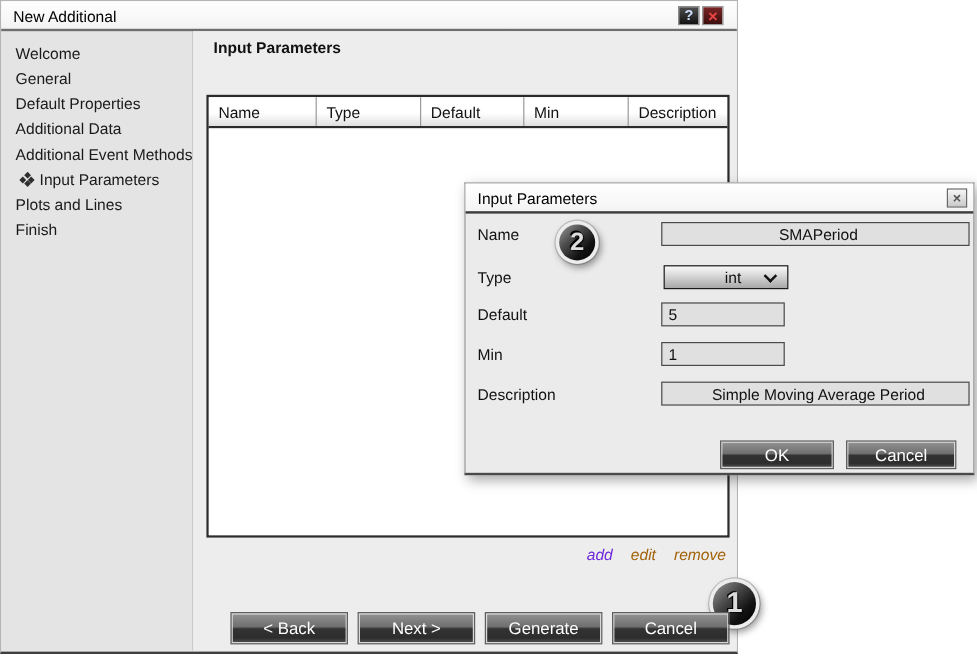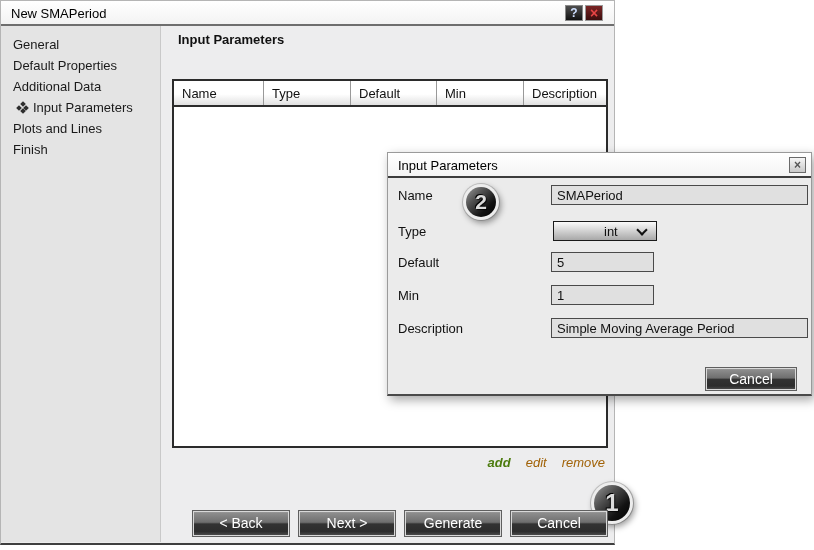--- a/index.html
+++ b/index.html
@@ -45,21 +45,21 @@
   .table-header { display:flex; height:26px; border-bottom:2px solid #2b2b2b;
                   background:linear-gradient(#ffffff 0%, #ffffff 55%, #e0e0e0 100%); }
   .th { padding:5px 0 0 8px; border-right:1px solid #999; }
   .th:nth-child(1){ width:90px; } .th:nth-child(2){ width:87px; }
   .th:nth-child(3){ width:86px; } .th:nth-child(4){ width:87px; }
   .th:nth-child(5){ flex:1; border-right:none; }
   .table-body { height:339px; background:#fff; }
 
   .links-row { position:absolute; top:429px; right:9px; display:flex; gap:15px;
                font-style:italic; font-size:13px; }
-  .link-add { font-weight:bold; color:#4d7c0f; cursor:pointer; }
+  .link-add { font-weight:normal; color:#6d28d9; cursor:pointer; }
   .link-muted { color:#a16207; cursor:pointer; }
 
   
   .btn { display:inline-block; color:#fff; text-align:center; cursor:pointer;
          font-size:14px; border:1px solid #5f5f5f;
          box-shadow:inset 0 0 0 1px #d9d9d9;
          background:linear-gradient(#ababab 0%, #8d8d8d 8%, #6f6f6f 45%, #333333 52%, #2d2d2d 82%, #525252 100%); }
   .wizard-buttons { position:absolute; left:31px; top:484px; display:flex; gap:8px; }
   .wizard-buttons .btn { width:98px; height:27px; line-height:25px; }
 
@@ -83,51 +83,53 @@
                   border-bottom:2px solid #3c3c3c; }
   .dlg-title { position:absolute; left:10px; top:5px; font-size:13px; color:#000; }
   .dlg-close { position:absolute; right:5px; top:4px; width:17px; height:16px;
                background:linear-gradient(#f6f6f6,#c9c9c9); border:1px solid #6a6a6a;
                color:#555; font-weight:bold; font-size:12px; text-align:center; line-height:14px;
                cursor:pointer; }
   .dlg-label { position:absolute; left:10px; color:#111; }
   .dlg-input { position:absolute; height:20px; background:#e0e0e0; border:1px solid #4a4a4a;
                font-family:"Liberation Sans", sans-serif; font-size:13px; color:#111;
                padding:0 0 0 5px; }
-  .dlg-input.wide { left:163px; width:257px; }
+  .dlg-input.wide { left:163px; width:257px;text-align:center; }
   .dlg-input.narrow { left:163px; width:103px; }
   .fake-select { position:absolute; left:165px; width:104px; height:20px;
                  background:linear-gradient(#fafafa,#a8a8a8); border:1px solid #1a1a1a;
                  cursor:pointer; }
   .fake-select .sel-text { position:absolute; left:6px; top:2px;padding-left:44px; }
   .chevron-down { position:absolute; right:10px; top:4px; width:8px; height:8px;
                   border-right:2px solid #111; border-bottom:2px solid #111;
                   transform:rotate(45deg); }
   .dlg-buttons { position:absolute; top:214px; right:14px; display:flex; gap:10px; }
   .dlg-buttons .btn { height:24px; line-height:22px; }
   .dlg-btn-ok { width:95px; }
   .dlg-btn-cancel { width:92px; }
 </style>
 </head>
 <body>
 
 <div class="main-window">
 
   <div class="titlebar">
-    <span class="title">New SMAPeriod</span>
+    <span class="title">New Additional</span>
     <span class="tb-btn help-btn">?</span>
     <span class="tb-btn close-btn-main">×</span>
   </div>
 
   <div class="window-body">
     <div class="sidebar">
       <ul>
+        <li>Welcome</li>
         <li>General</li>
         <li>Default Properties</li>
         <li>Additional Data</li>
+        <li>Additional Event Methods</li>
         <li class="active">
           <span class="diamond-icon"><i></i><i></i><i></i><i></i></span><span>Input Parameters</span>
         </li>
         <li>Plots and Lines</li>
         <li>Finish</li>
       </ul>
     </div>
 
     <div class="main-panel">
       <div class="panel-heading">Input Parameters</div>
@@ -185,15 +187,16 @@
   <input class="dlg-input narrow" style="top: 132px;" value="1">
 
   <span class="dlg-label" style="top:168px;">Description</span>
   <input class="dlg-input wide" style="top: 165px;" value="Simple Moving Average Period">
 
   <div class="badge badge-2" style="left:75px; top:31px;">
     <div class="inner">2</div>
   </div>
 
   <div class="dlg-buttons">
+    <div class="btn dlg-btn-ok">OK</div>
     <div class="btn dlg-btn-cancel">Cancel</div>
   </div>
 </div>
 
 </body></html>

